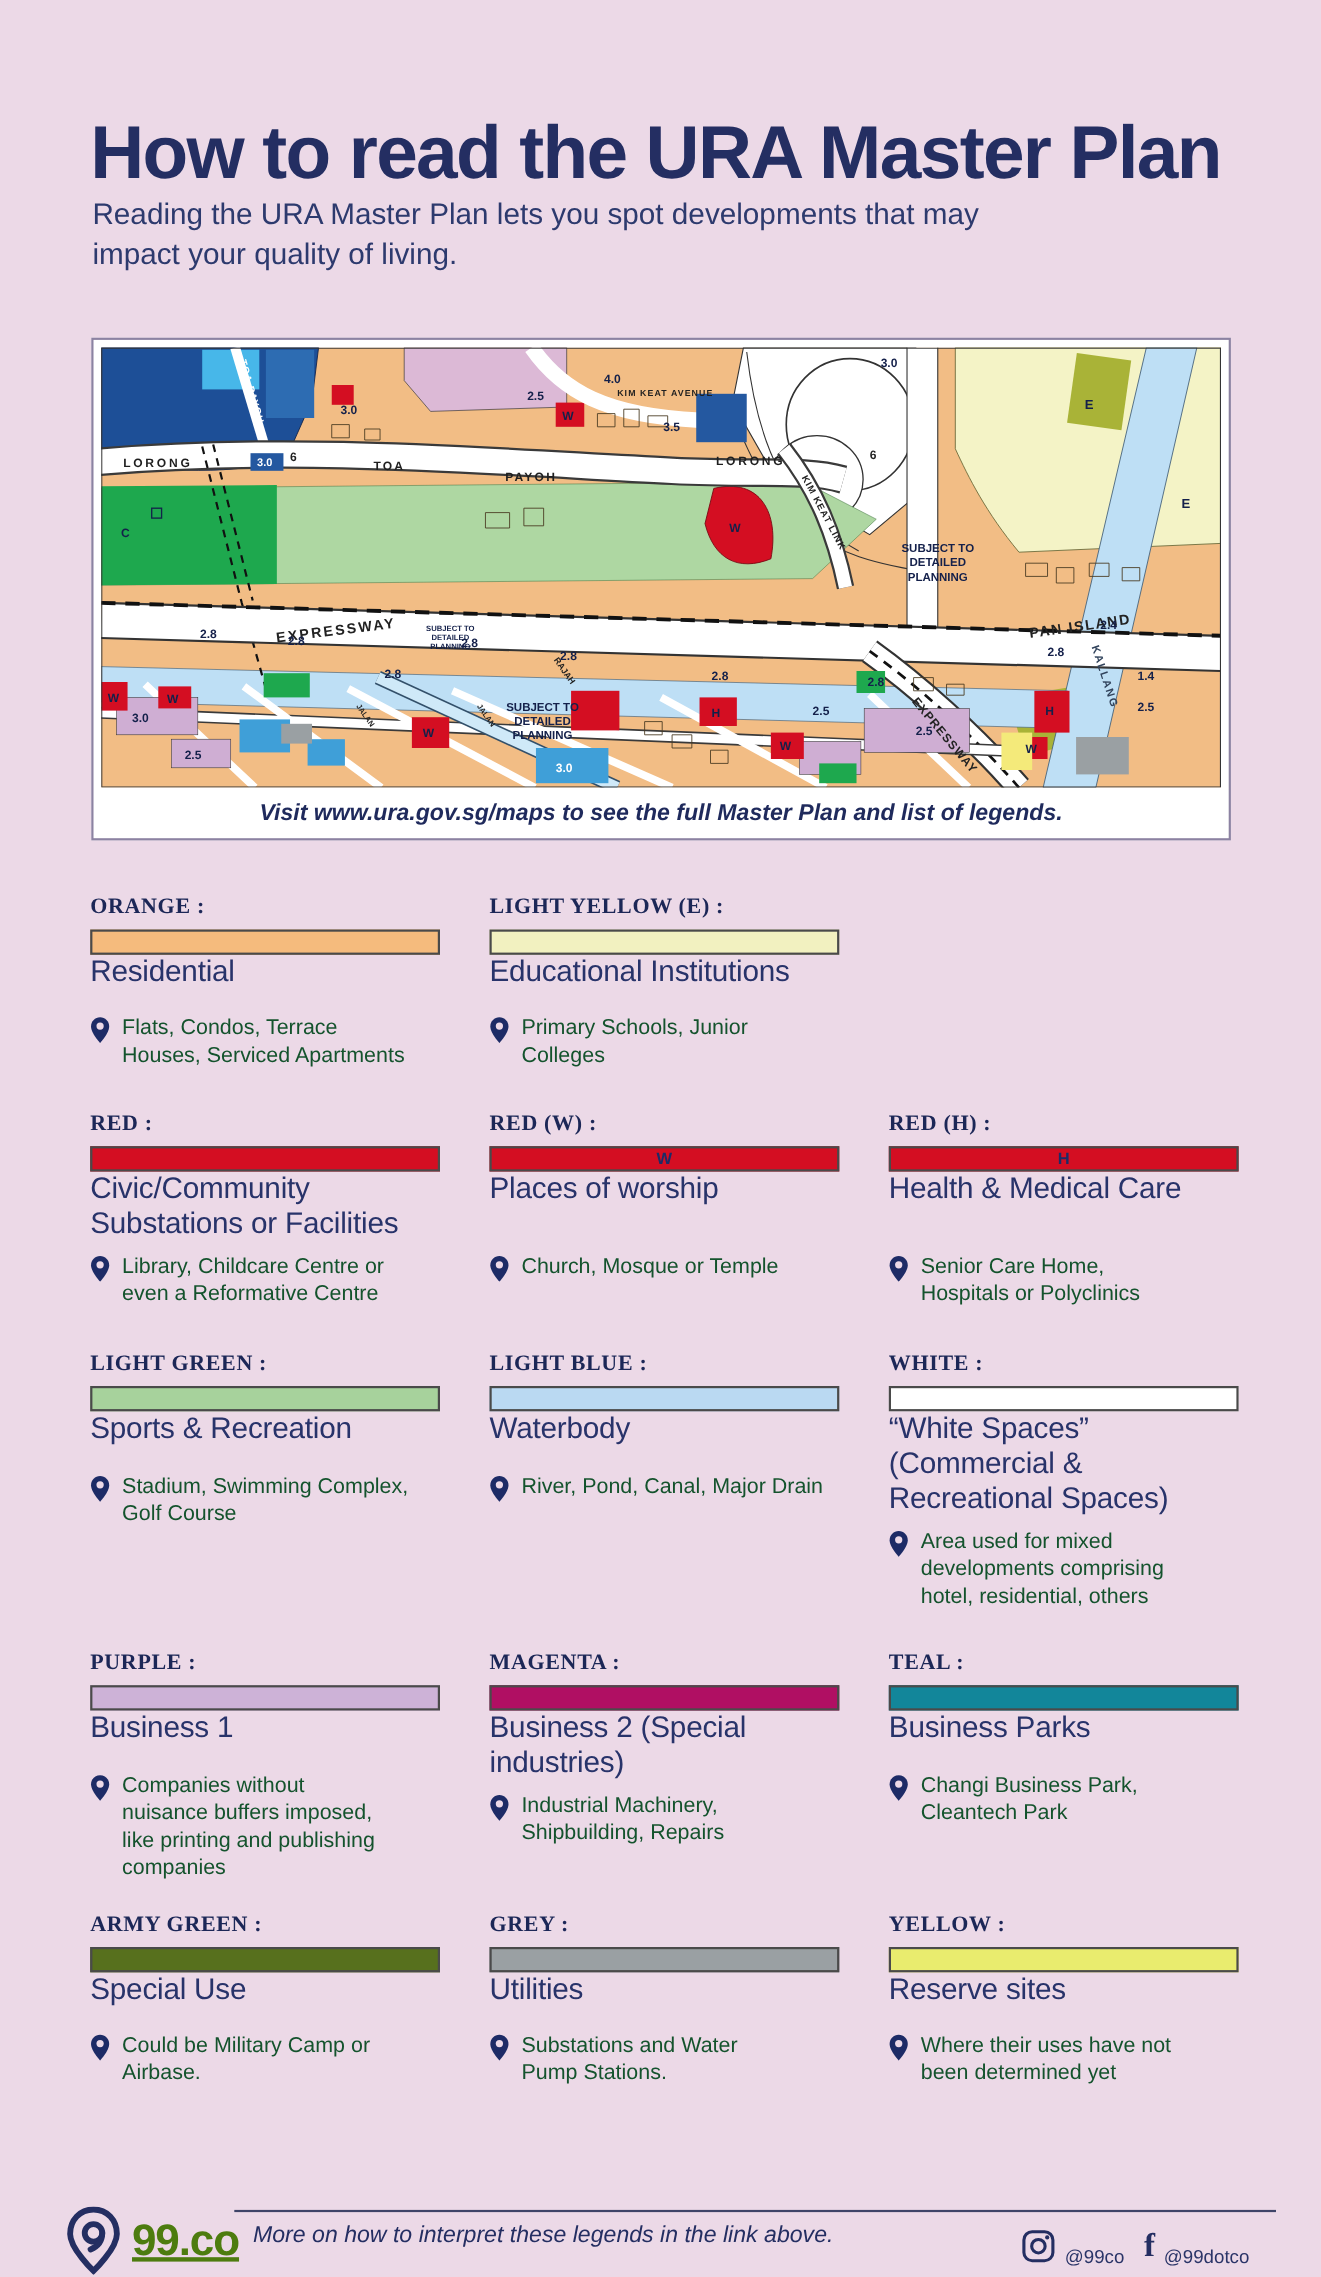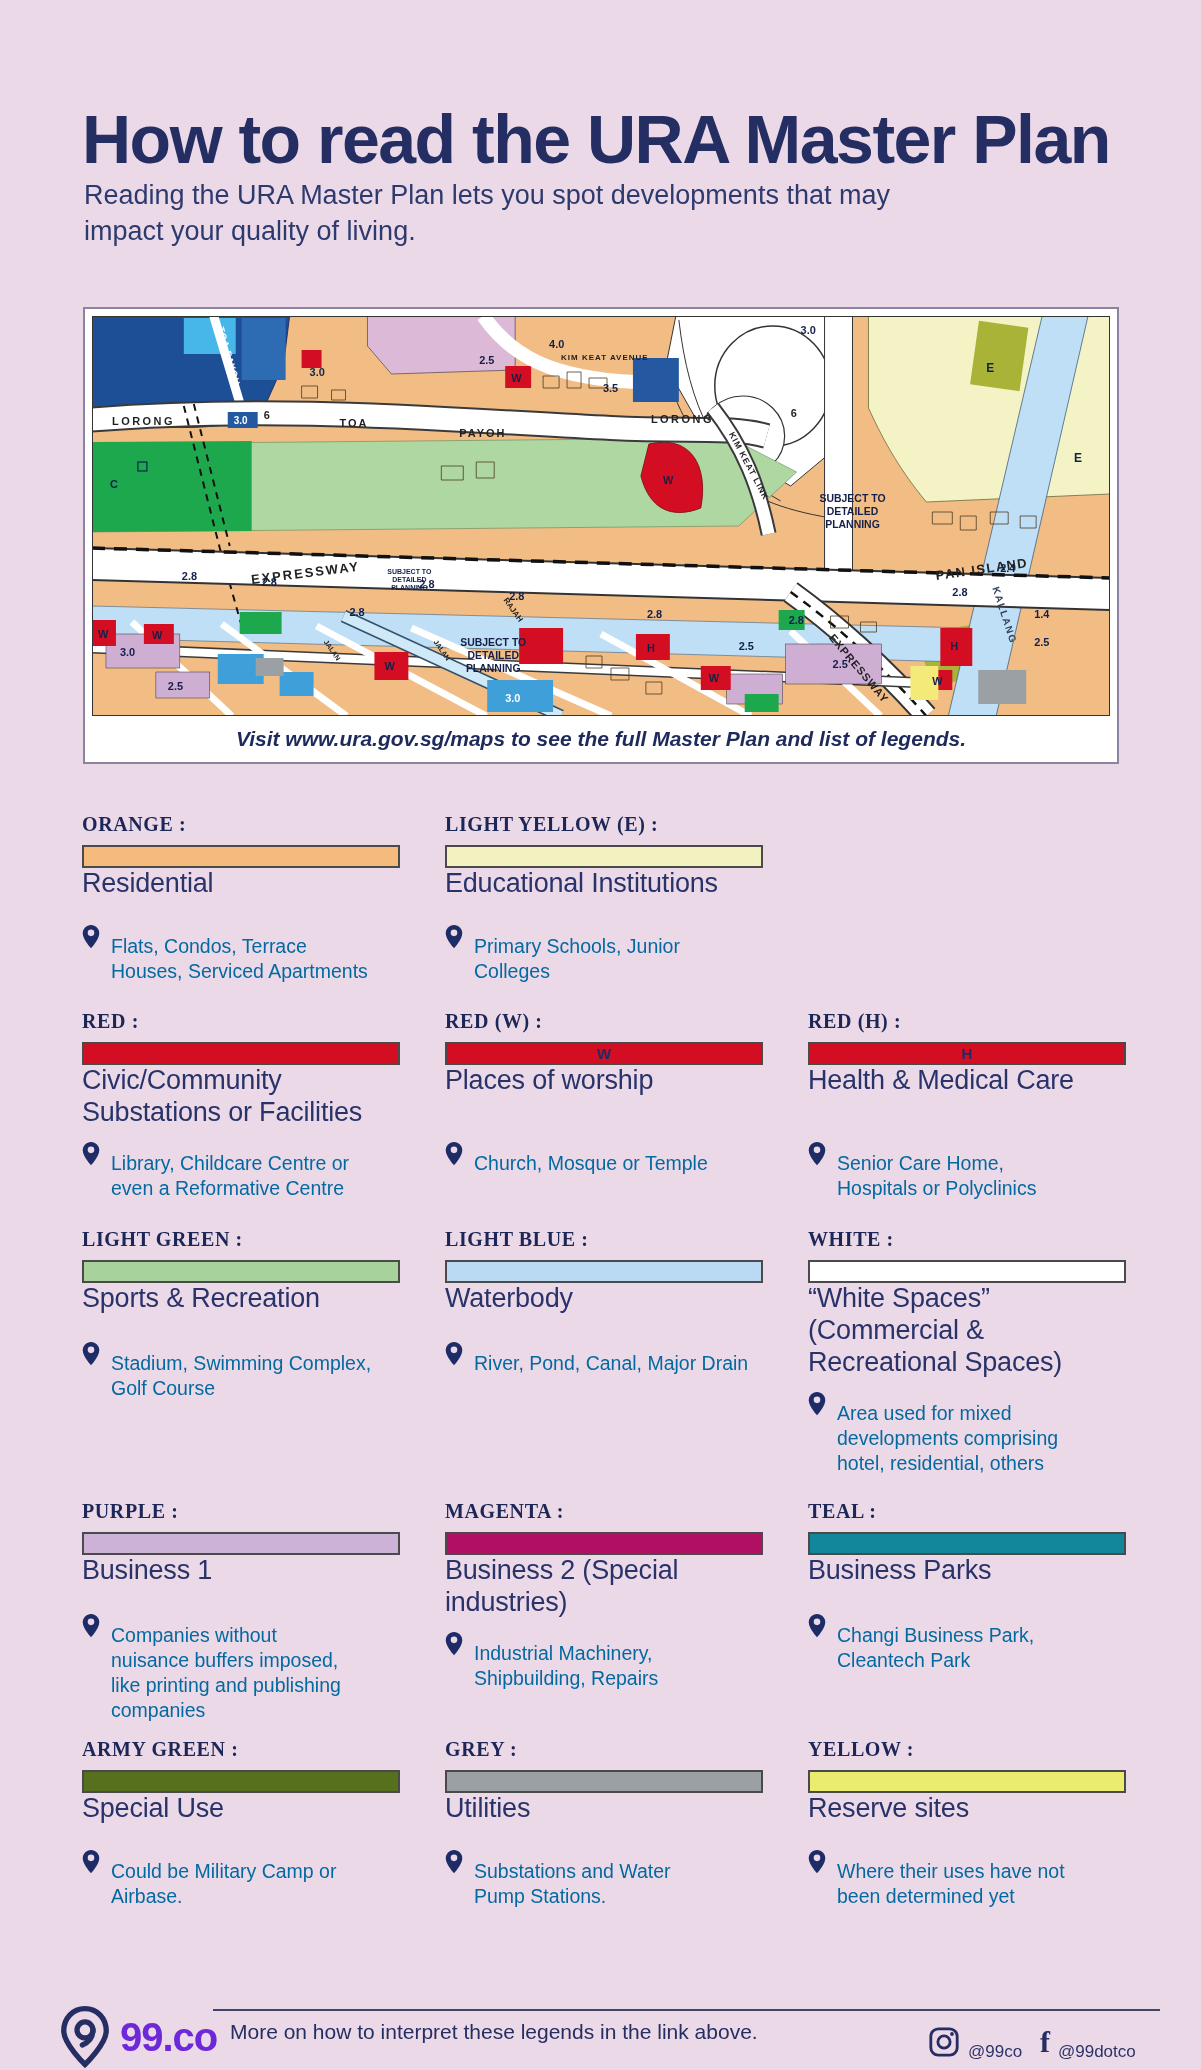--- a/index.html
+++ b/index.html
@@ -21,26 +21,26 @@
   .swatch{height:23px;border:2px solid #4a4a4a;box-sizing:border-box;display:flex;
         align-items:center;justify-content:center;}
   .swatch-letter{font-size:15px;font-weight:700;color:#1d2b66;line-height:1;}
   .cell-title{margin-top:0;font-size:27px;font-weight:400;line-height:1.18;
         letter-spacing:-0.2px;color:#28336a;white-space:pre-line;box-sizing:border-box;}
   .r1 .cell-title{min-height:44px;} .r2 .cell-title{min-height:64px;}
   .r3 .cell-title{min-height:46px;} .r4 .cell-title{min-height:46px;}
   .r5 .cell-title{min-height:44px;}
   .cell-desc{margin-top:10px;display:flex;gap:11px;align-items:flex-start;}
   .pin{width:18px;height:25px;flex-shrink:0;margin-top:2px;}
-  .desc-text{font-size:19.5px;line-height:25px;color:#0369a1;white-space:pre-line;margin-top:12px;}
+  .desc-text{font-size:19.5px;line-height:25px;color:#14532d;white-space:pre-line;}
   .footer-line{position:absolute;left:213px;top:2009px;width:947px;height:2px;background:#3f4468;}
-  .footer-note{position:absolute;left:230px;top:2020px;font-size:21px;
+  .footer-note{position:absolute;left:230px;top:2020px;font-size:21px;font-style:italic;
         font-weight:500;color:#242e62;}
   .logo{position:absolute;left:58px;top:2006px;display:flex;align-items:center;gap:8px;}
-  .logo-text{font-size:40px;font-weight:700;letter-spacing:-1px;color:#6d28d9;}
+  .logo-text{font-size:40px;font-weight:700;letter-spacing:-1px;color:#4d7c0f;text-decoration:underline;}
   .social{position:absolute;top:2022px;display:flex;align-items:center;gap:8px;}
   .social-handle{font-size:17px;color:#2a3468;margin-top:20px;}
   .ig{left:928px;} .fb{left:1040px;}
   .fb-f{font-size:30px;font-weight:700;color:#242e62;font-family:"Liberation Serif",serif;line-height:1;}
   svg text{font-family:"Liberation Sans",sans-serif;}
 </style>
 </head>
 <body>
 
 <div class="page">

